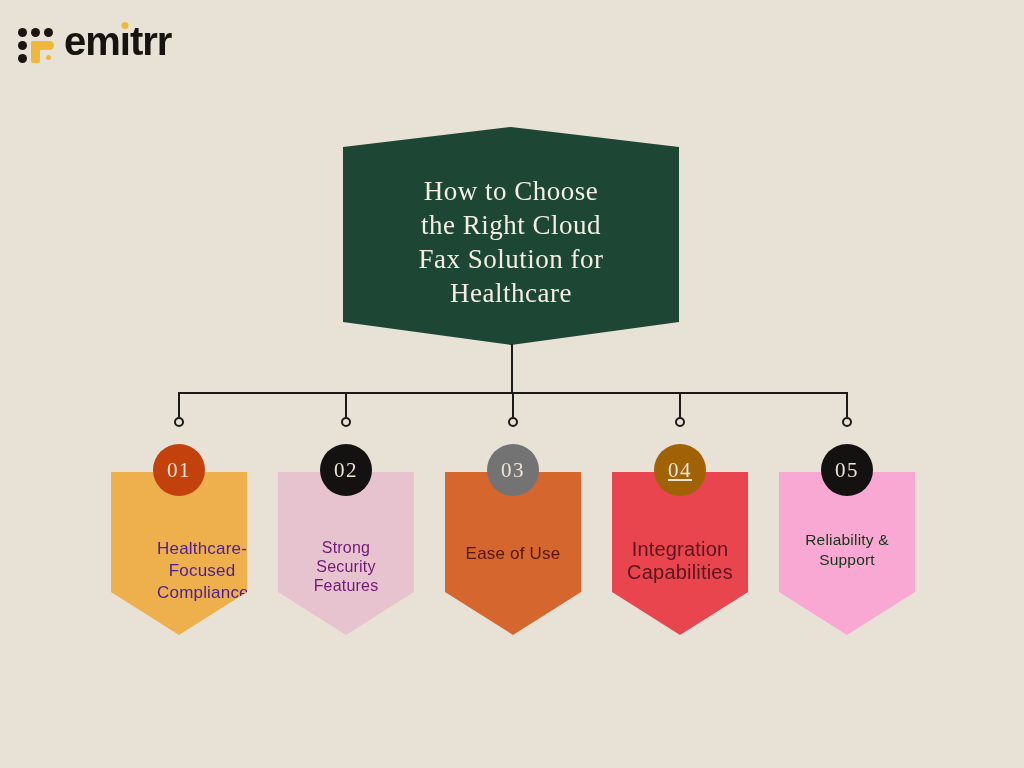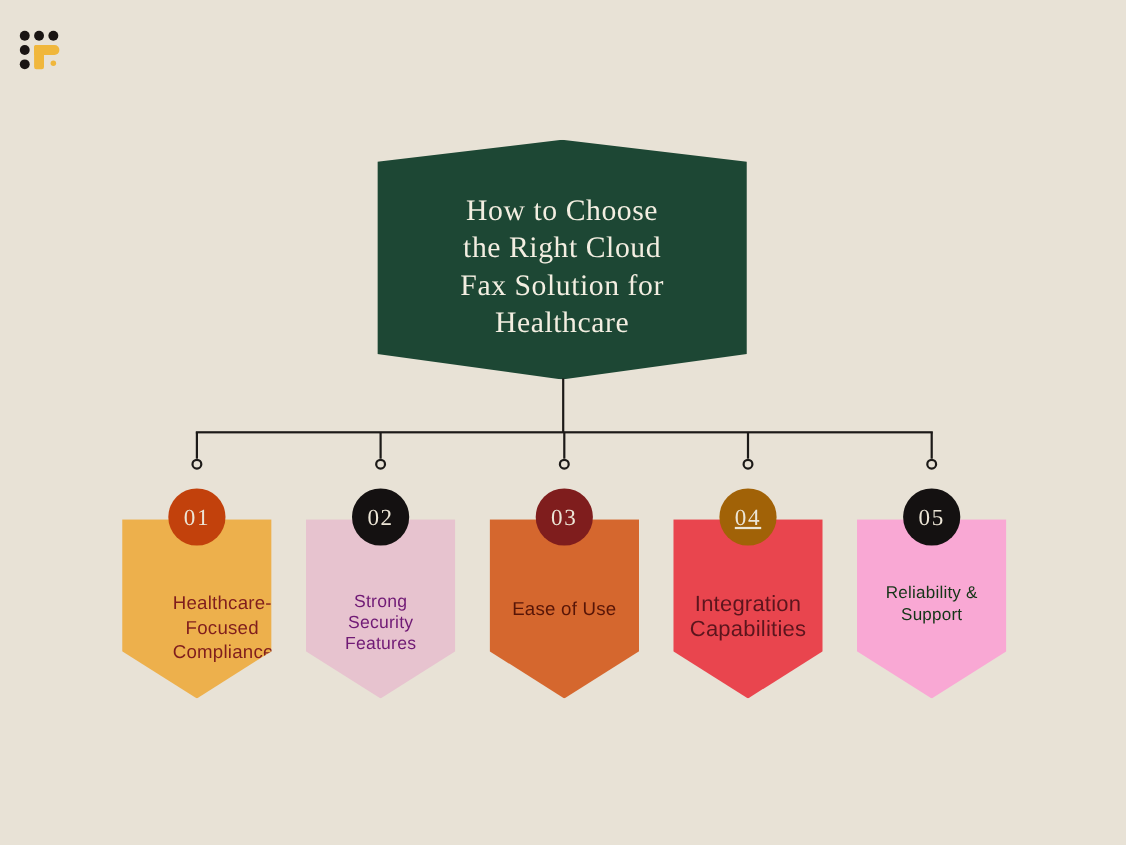--- a/index.html
+++ b/index.html
@@ -177,20 +177,23 @@
   <div class="logo">
     <div class="logo-icon">
       <span class="dot d1" style="background: rgb(26, 21, 19);"></span>
       <span class="dot d2" style="background: rgb(26, 21, 19);"></span>
       <span class="dot d3" style="background: rgb(26, 21, 19);"></span>
       <span class="dot d4" style="background: rgb(26, 21, 19);"></span>
       <span class="dot d5" style="background: rgb(26, 21, 19);"></span>
       <span class="arm" style="background: rgb(240, 183, 60);"></span>
       <span class="bar" style="background: rgb(240, 183, 60);"></span>
       <span class="tip" style="background: rgb(240, 183, 60);"></span>
+    </div>
+    <div class="wordmark">
+      <span>em</span><span class="i-stem">ı</span><span>trr</span>
     </div>
   </div>
 
   <div class="banner" style="background: rgb(29, 71, 52);">
     <div class="banner-title" style="color: rgb(243, 238, 225);">How to Choose
 the Right Cloud
 Fax Solution for
 Healthcare</div>
   </div>
 
@@ -202,41 +205,41 @@
   <div class="vline drop drop-4" style="background: rgb(28, 26, 24);"></div>
   <div class="vline drop drop-5" style="background: rgb(28, 26, 24);"></div>
   <div class="ring ring-1" style="border-color: rgb(28, 26, 24);"></div>
   <div class="ring ring-2" style="border-color: rgb(28, 26, 24);"></div>
   <div class="ring ring-3" style="border-color: rgb(28, 26, 24);"></div>
   <div class="ring ring-4" style="border-color: rgb(28, 26, 24);"></div>
   <div class="ring ring-5" style="border-color: rgb(28, 26, 24);"></div>
 
   <div class="item item-1">
     <div class="ribbon" style="background: rgb(237, 176, 76);">
-      <div class="ribbon-label" style="color: #7f1d1d; padding-left: 46px;">Healthcare-
+      <div class="ribbon-label" style="color: #4c1d95; padding-left: 46px;">Healthcare-
 Focused
 Compliance</div>
     </div>
     <div class="number-badge" style="background: #c2410c; color: rgb(236, 229, 214);">01</div>
   </div>
 
   <div class="item item-2">
     <div class="ribbon" style="background: rgb(231, 195, 207);">
       <div class="ribbon-label" style="color: #701a75;">Strong
 Security
 Features</div>
     </div>
     <div class="number-badge" style="background: rgb(20, 17, 17); color: rgb(236, 229, 214);">02</div>
   </div>
 
   <div class="item item-3">
     <div class="ribbon" style="background: rgb(213, 103, 46);">
       <div class="ribbon-label" style="color: rgb(87, 21, 7);">Ease of Use</div>
     </div>
-    <div class="number-badge" style="background: #7f1d1d; color: rgb(236, 229, 214);">03</div>
+    <div class="number-badge" style="background: #737373; color: rgb(236, 229, 214);">03</div>
   </div>
 
   <div class="item item-4">
     <div class="ribbon" style="background: rgb(233, 69, 78);">
       <div class="ribbon-label" style="color: rgb(92, 21, 29);">Integration
 Capabilities</div>
     </div>
     <div class="number-badge" style="background: #a16207; color: rgb(236, 229, 214); text-decoration: underline;">04</div>
   </div>
 

